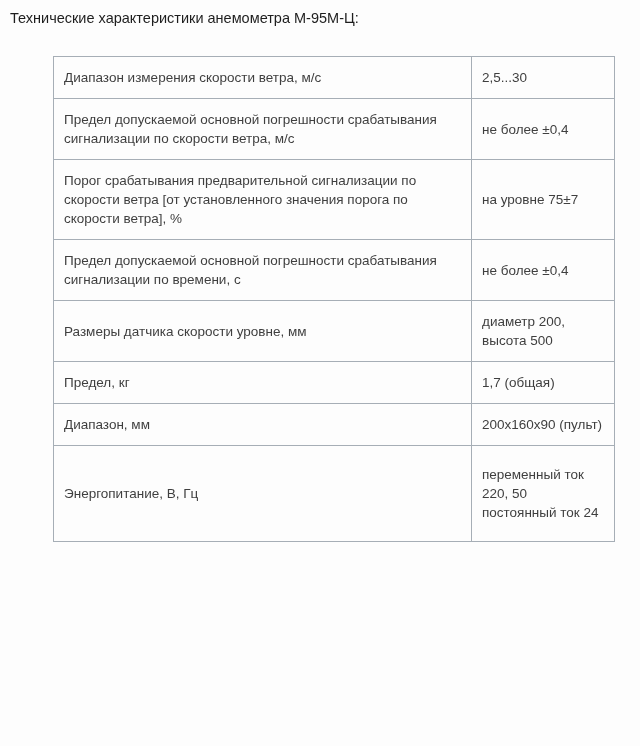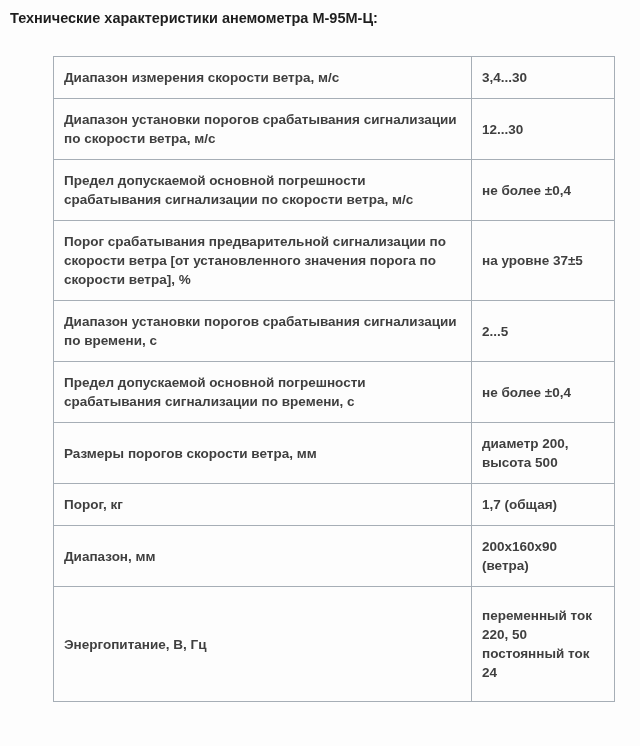--- a/index.html
+++ b/index.html
@@ -15,102 +15,93 @@
     font-family: "Liberation Sans", "DejaVu Sans", sans-serif;
     width: 640px;
   }
   .page {
     width: 640px;
     min-height: 746px;
     padding: 9px 10px 10px 10px;
   }
   .title {
     font-size: 14.5px;
-    font-weight: bold;
+    font-weight: normal;
     color: var(--title_text);
     line-height: 18px;
   }
   table.spec-table {
     border-collapse: collapse;
     table-layout: fixed;
     width: 561px;
     margin: 29px 0 0 43px;
     background: transparent;
   }
   col.c1 { width: 418px; }
   col.c2 { width: 143px; }
   td {
     border: 1px solid var(--border);
     font-size: 13.5px;
     color: var(--text);
     line-height: 19px;
     padding: 11px 10px;
     vertical-align: middle;
-    font-weight: bold;
   }
   td.value { white-space: pre-line; }
   tr:last-child td { padding-top: 19px; padding-bottom: 19px; }
 </style>
 </head>
 <body>
 
 <div class="page">
   <div class="title">Технические характеристики анемометра М-95М-Ц:</div>
 
   <table class="spec-table">
     <colgroup>
       <col class="c1">
       <col class="c2">
     </colgroup>
     <tbody>
   <tr>
     <td class="param">Диапазон измерения скорости ветра, м/с</td>
-    <td class="value">3,4...30</td>
+    <td class="value">2,5...30</td>
   </tr>
 
 
-  <tr>
-    <td class="param">Диапазон установки порогов срабатывания сигнализации по скорости ветра, м/с</td>
-    <td class="value">12...30</td>
-  </tr>
 
   <tr>
     <td class="param">Предел допускаемой основной погрешности срабатывания сигнализации по скорости ветра, м/с</td>
     <td class="value">не более ±0,4</td>
   </tr>
 
   <tr>
     <td class="param">Порог срабатывания предварительной сигнализации по скорости ветра  [от установленного значения порога по скорости ветра], %</td>
-    <td class="value">на уровне 37±5</td>
+    <td class="value">на уровне 75±7</td>
   </tr>
 
-  <tr>
-    <td class="param">Диапазон установки порогов срабатывания сигнализации по времени, с</td>
-    <td class="value">2...5</td>
-  </tr>
 
   <tr>
     <td class="param">Предел допускаемой основной погрешности срабатывания сигнализации по времени, с</td>
     <td class="value">не более ±0,4</td>
   </tr>
 
   <tr>
-    <td class="param">Размеры порогов скорости ветра, мм</td>
+    <td class="param">Размеры датчика скорости уровне, мм</td>
     <td class="value">диаметр 200, высота 500</td>
   </tr>
 
 
   <tr>
-    <td class="param">Порог, кг</td>
+    <td class="param">Предел, кг</td>
     <td class="value">1,7 (общая)</td>
   </tr>
 
   <tr>
     <td class="param">Диапазон, мм</td>
-    <td class="value">200x160x90 (ветра)</td>
+    <td class="value">200x160x90 (пульт)</td>
   </tr>
 
   <tr>
     <td class="param">Энергопитание, В, Гц</td>
     <td class="value">переменный ток 220, 50
 постоянный ток 24</td>
   </tr>
 </tbody>
   </table>
 </div>

